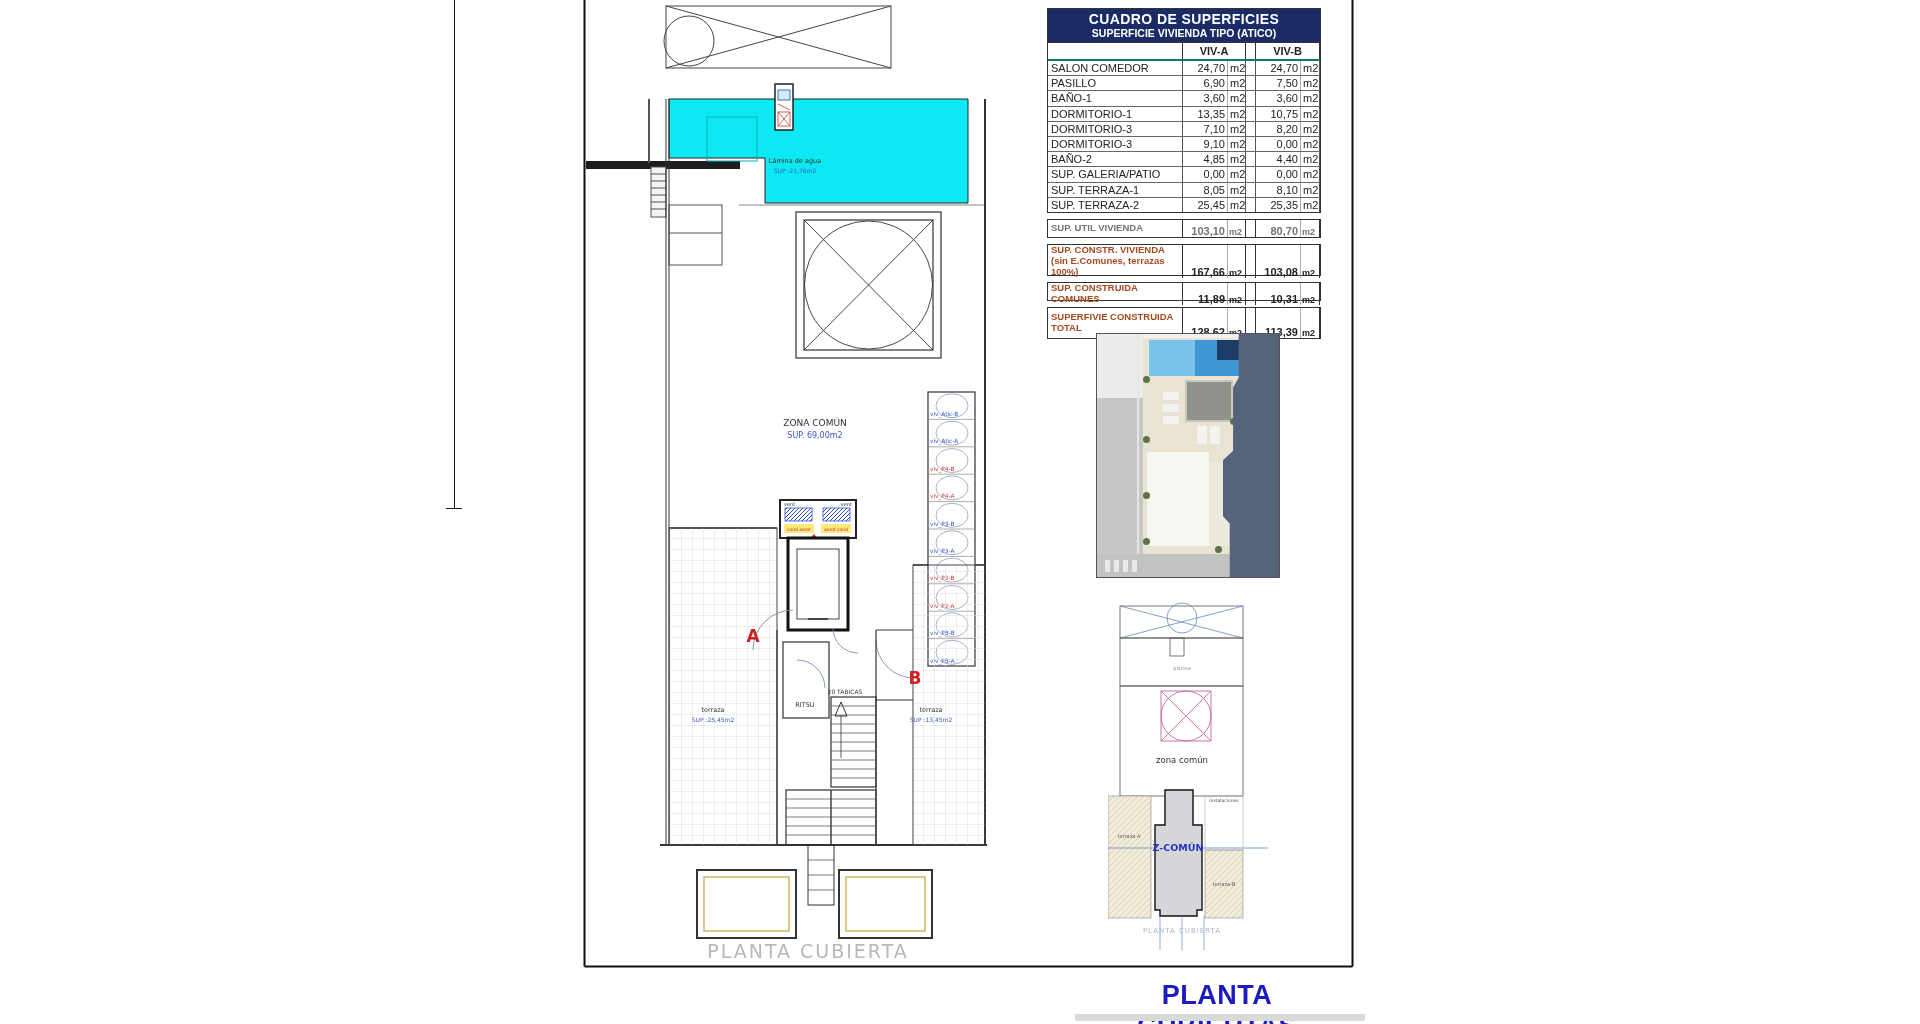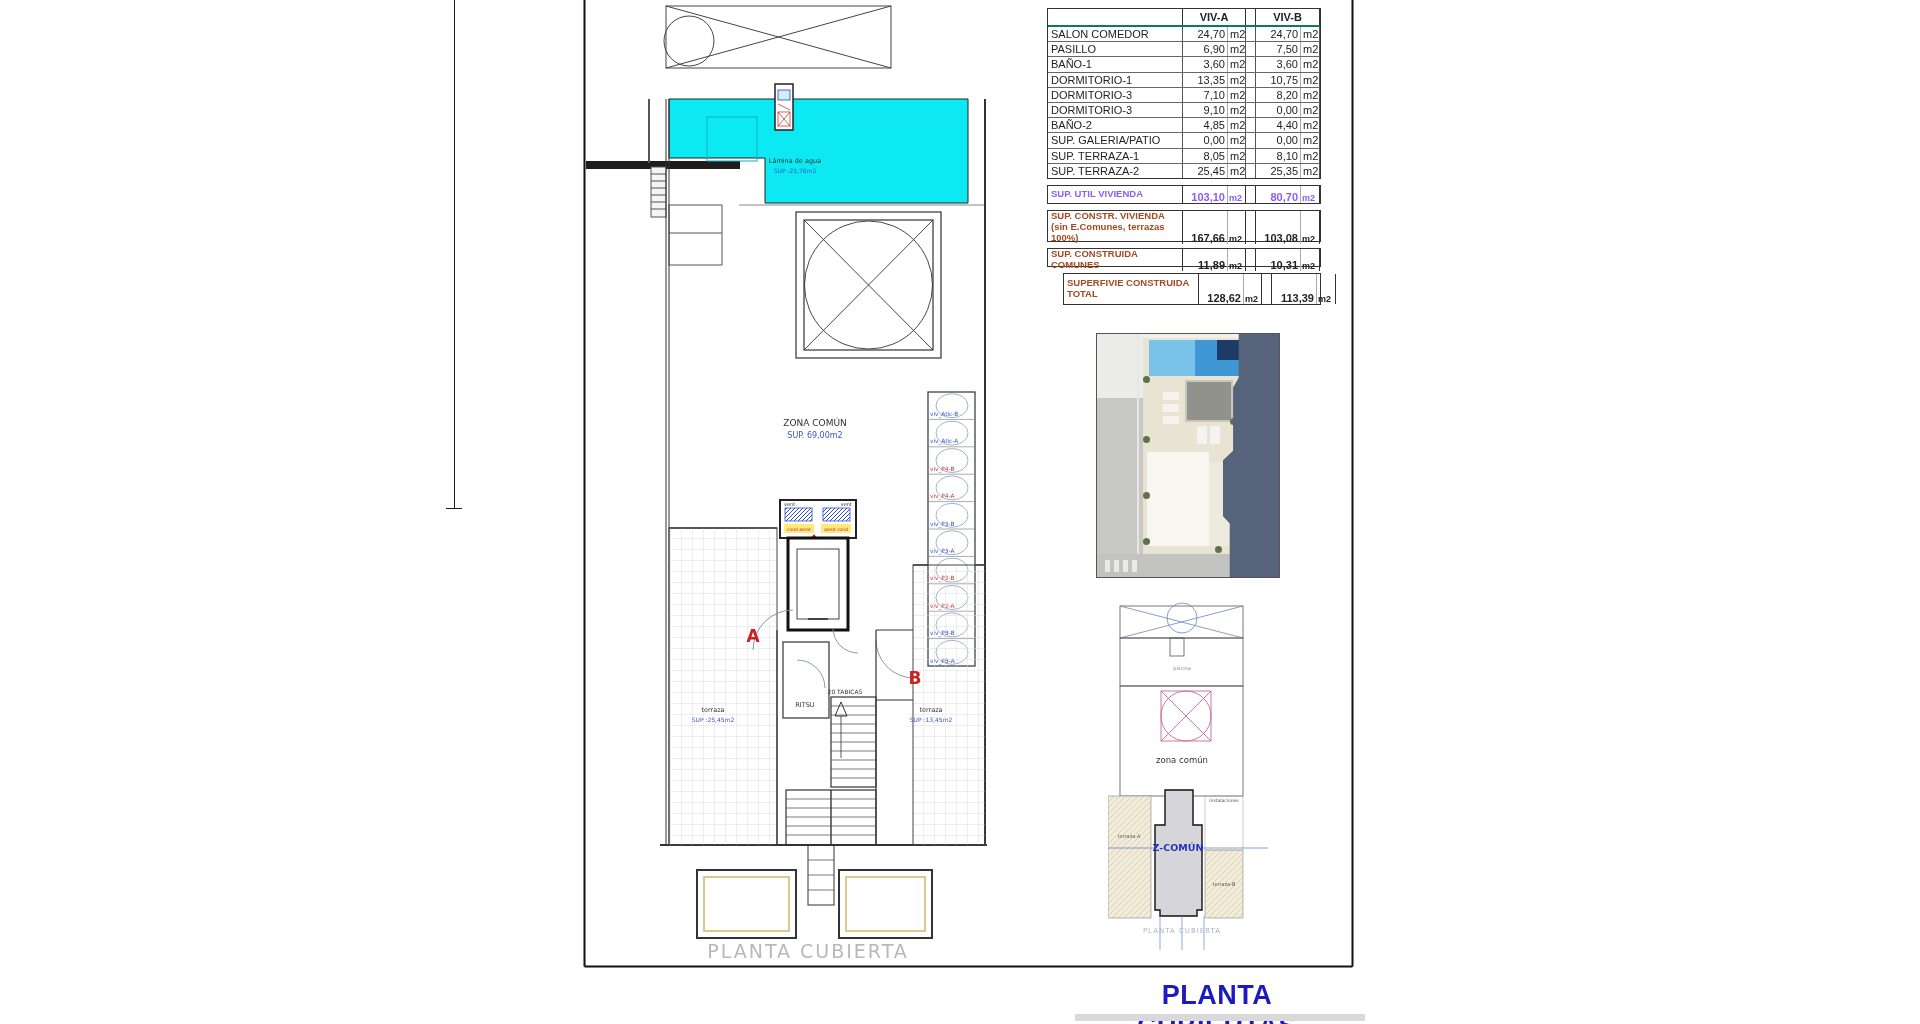--- a/index.html
+++ b/index.html
@@ -230,20 +230,24 @@
     </g>
 
     <text x="225" y="958" font-size="19" fill="#b8b8b8" letter-spacing="2" text-anchor="middle">PLANTA CUBIERTA</text>
     <g clip-path="url(#sheetclip)">
       <text x="230" y="981" font-size="16" font-weight="bold" fill="#111" text-anchor="middle">0.00</text>
     </g>
   </svg>
 
   <div id="surf-table" class="abs">
     <div class="tbl-top">
+      <div class="tbl-head">
+        <div class="l1">CUADRO DE SUPERFICIES</div>
+        <div class="l2">SUPERFICIE VIVIENDA TIPO  (ATICO)</div>
+      </div>
       <div class="colhdr">
         <div></div>
         <div class="cA">VIV-A</div>
         <div></div>
         <div class="cB">VIV-B</div>
       </div>
       <div class="trow">
           <div class="name">SALON COMEDOR</div>
           <div class="num">24,70</div>
           <div class="unit">m2</div>
@@ -319,21 +323,21 @@
           <div class="name">SUP. TERRAZA-2</div>
           <div class="num">25,45</div>
           <div class="unit">m2</div>
           <div></div>
           <div class="num">25,35</div>
           <div class="unit">m2</div>
         </div>
     </div>
 
     <div class="sgap"></div>
-    <div class="srow h18" style="color:#8b5cf6;">
+    <div class="srow h18" style="color:#737373;">
       <div class="name">
           <span>SUP. UTIL VIVIENDA</span>
         </div>
       <div class="num">103,10</div>
       <div class="unit">m2</div>
         <div></div>
       <div class="num">80,70</div>
       <div class="unit">m2</div>
     </div>
 
@@ -356,21 +360,21 @@
           <span>SUP. CONSTRUIDA COMUNES</span>
         </div>
       <div class="num" style="color:#222;">11,89</div>
       <div class="unit" style="color:#222;">m2</div>
         <div></div>
       <div class="num" style="color:#222;">10,31</div>
       <div class="unit" style="color:#222;">m2</div>
     </div>
 
     <div class="sgap"></div>
-    <div class="srow h30" style="color:#a34a21;margin-left:16px;">
+    <div class="srow h30" style="color:#a34a21;">
       <div class="name">
           <span>SUPERFIVIE CONSTRUIDA</span>
           <span>TOTAL</span>
         </div>
       <div class="num" style="color:#222;">128,62</div>
       <div class="unit" style="color:#222;">m2</div>
         <div></div>
       <div class="num" style="color:#222;">113,39</div>
       <div class="unit" style="color:#222;">m2</div>
     </div>

